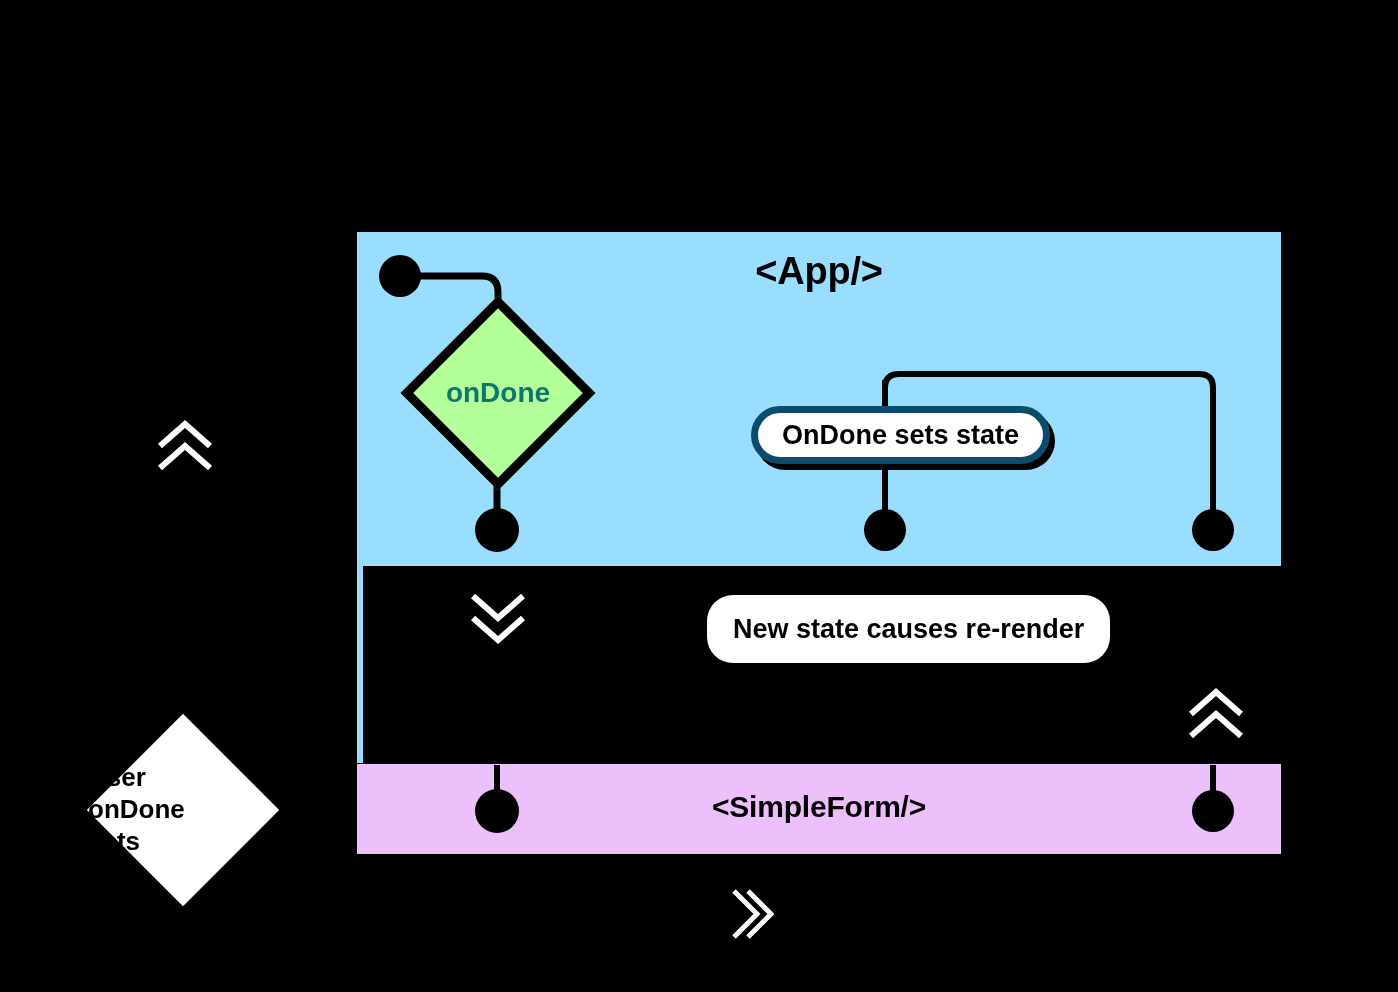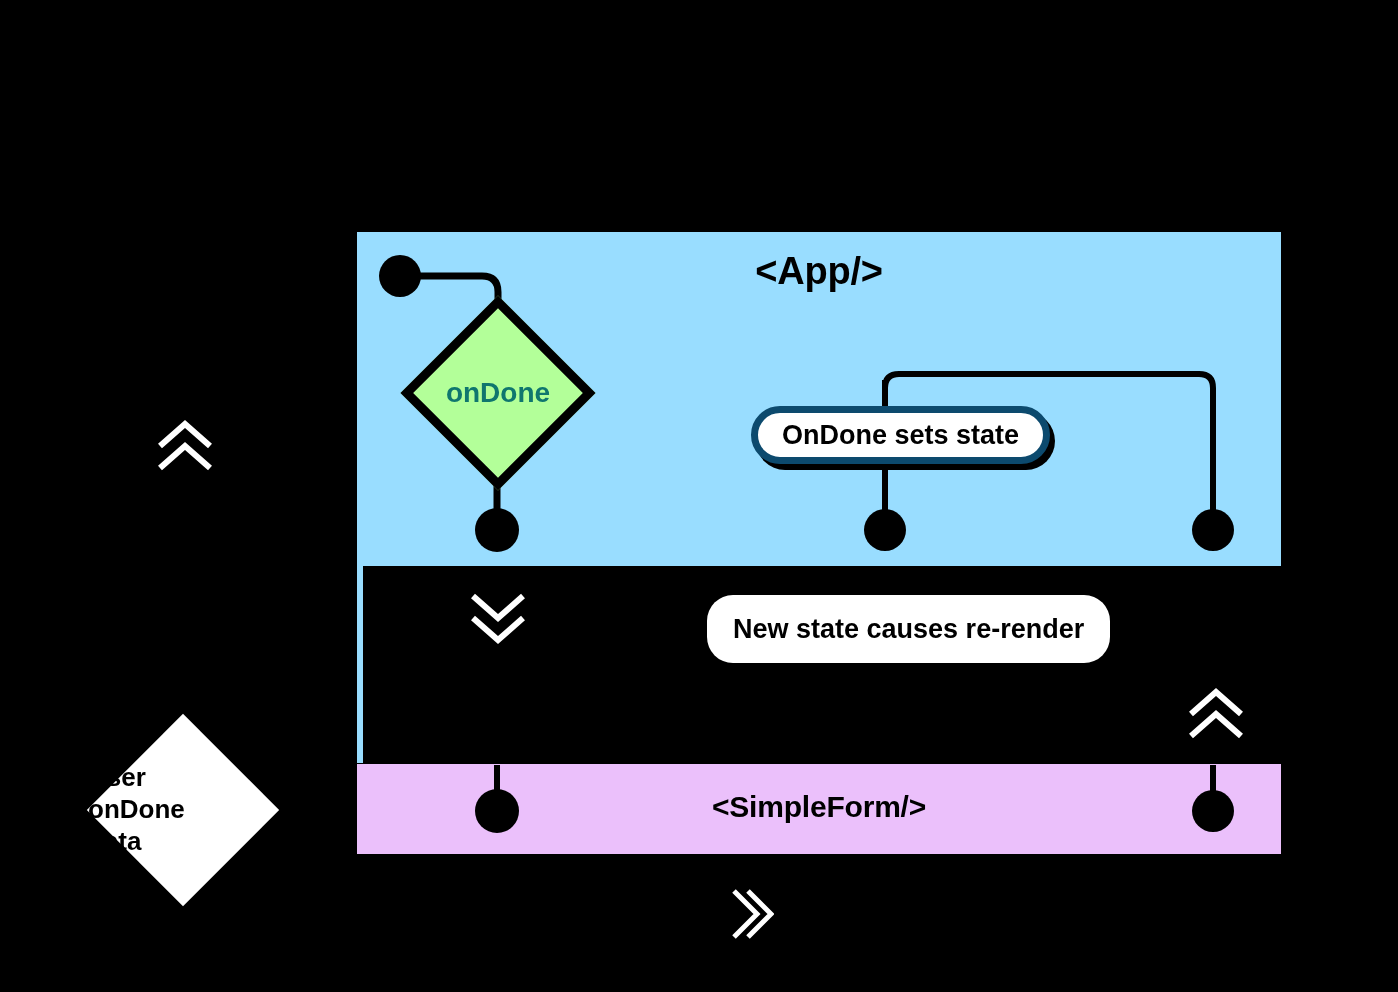--- a/index.html
+++ b/index.html
@@ -244,21 +244,21 @@
   <div class="pill" id="pill-sets-state">OnDone sets state</div>
 
   <div class="pill" id="pill-rerender">New state causes re-render</div>
 
 
   <div id="user-diamond">
     <div class="shape"></div>
     <div class="label">
       <span>User</span>
       <span>onDone</span>
-      <span>data</span>
+      <span>sets</span>
     </div>
   </div>
 
   <svg class="chevron" style="left:155px; top:420px;" width="60" height="52" viewBox="0 0 60 52" xmlns="http://www.w3.org/2000/svg">
     <polyline points="5,26 30,4 55,26" fill="none" stroke="#FFFFFF" stroke-width="6"></polyline>
     <polyline points="5,48 30,26 55,48" fill="none" stroke="#FFFFFF" stroke-width="6"></polyline>
   </svg>
 
   <svg class="chevron" style="left:468px; top:592px;" width="60" height="52" viewBox="0 0 60 52" xmlns="http://www.w3.org/2000/svg">
     <polyline points="5,4 30,26 55,4" fill="none" stroke="#FFFFFF" stroke-width="6"></polyline>

